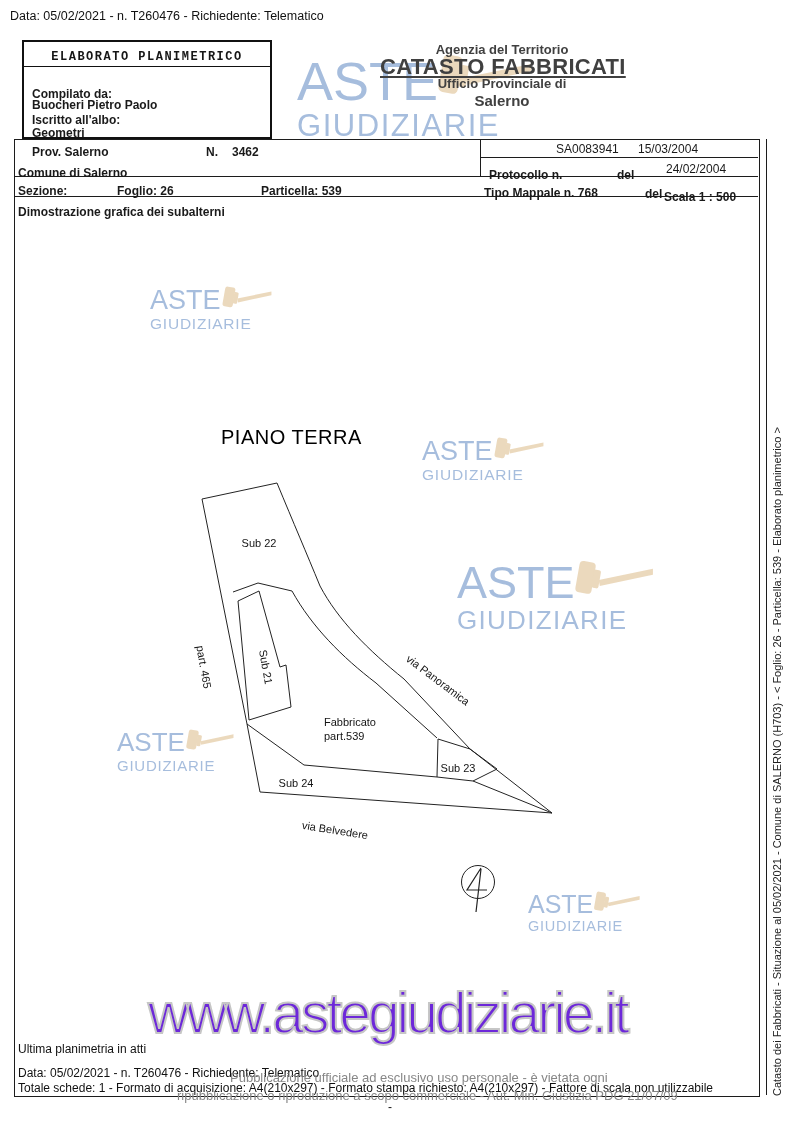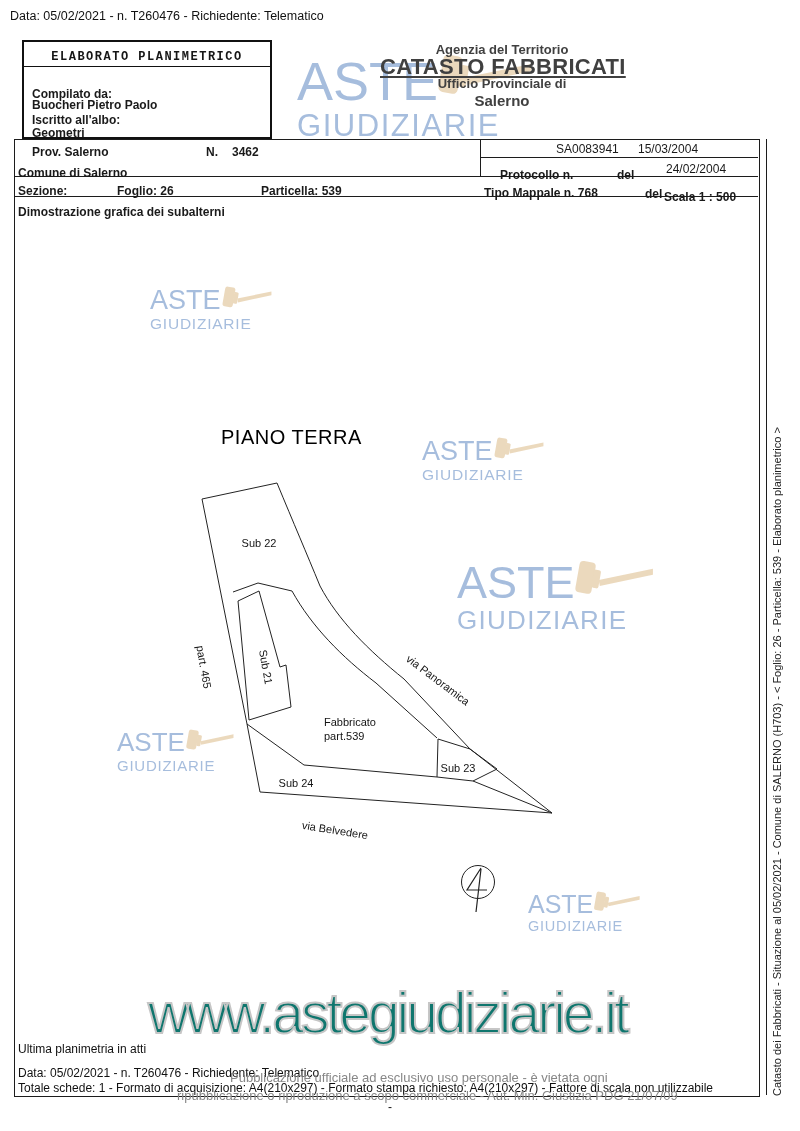--- a/index.html
+++ b/index.html
@@ -26,21 +26,21 @@
   .wm{position:absolute;z-index:1;color:rgba(141,171,211,.78);line-height:.9;}
   .wm .row1{display:flex;align-items:center;}
   .wm .giud{letter-spacing:.05em;}
   .wm svg{flex:0 0 auto;}
   .wm1 .aste{font-size:54px;} .wm1 .giud{font-size:31px;}
   .wm2 .aste{font-size:27px;} .wm2 .giud{font-size:15.5px;}
   .wm3 .aste{font-size:27px;} .wm3 .giud{font-size:15.5px;}
   .wm4 .aste{font-size:45px;} .wm4 .giud{font-size:26px;}
   .wm5 .aste{font-size:26px;} .wm5 .giud{font-size:15px;}
   .wm6 .aste{font-size:25px;} .wm6 .giud{font-size:14.5px;}
-  .wm-url{left:148px;top:980px;z-index:1;font-size:57px;letter-spacing:-3px;color:#0f766e;
+  .wm-url{left:148px;top:980px;z-index:1;font-size:57px;letter-spacing:-3px;color:#6d28d9;
           -webkit-text-stroke:2px #c6c6c6;font-weight:400;}
   
   .plan-label{position:absolute;z-index:2;font-size:11px;color:#141414;white-space:nowrap;}
   .ctr{transform:translate(-50%,-50%);}
   .plan-title{left:221px;top:426px;font-size:20px;letter-spacing:.5px;color:#000;z-index:2;}
   
   .sidebar-text{left:767px;top:1096px;width:814px;height:22px;line-height:20px;font-size:11px;color:#222;
                 transform:rotate(-90deg);transform-origin:0 0;z-index:3;}
   
   .foot{font-size:12px;color:#111;z-index:3;}
@@ -161,21 +161,21 @@
   <div class="line" style="left:480px;top:139px;width:1.4px;height:37px;"></div>
   <div class="line" style="left:480px;top:157px;width:278px;height:1.3px;"></div>
   <div class="line" style="left:14px;top:176px;width:744px;height:1.4px;"></div>
   <div class="line" style="left:14px;top:196px;width:744px;height:1.4px;"></div>
   <div class="line" style="left:766px;top:139px;width:1.2px;height:956px;"></div>
 
   <div class="abs mono z-text" style="left:18px;top:142px;">Comune di Salerno</div>
   <div class="abs mono z-text" style="left:18px;top:160px;">Sezione:</div>
   <div class="abs mono z-text" style="left:117px;top:160px;">Foglio: 26</div>
   <div class="abs mono z-text" style="left:261px;top:160px;">Particella: 539</div>
-  <div class="abs mono z-text" style="left:500px;top:144px;">Protocollo n.</div>
+  <div class="abs mono z-text" style="left:489px;top:144px;">Protocollo n.</div>
   <div class="abs sansval z-text" style="left:556px;top:142px;">SA0083941</div>
   <div class="abs mono z-text" style="left:617px;top:144px;">del</div>
   <div class="abs sansval z-text" style="left:638px;top:142px;">15/03/2004</div>
   <div class="abs mono z-text" style="left:484px;top:162px;">Tipo Mappale n. 768</div>
   <div class="abs mono z-text" style="left:645px;top:163px;">del</div>
   <div class="abs sansval z-text" style="left:666px;top:162px;">24/02/2004</div>
   <div class="abs mono z-text" style="left:18px;top:181px;">Dimostrazione grafica dei subalterni</div>
   <div class="abs mono z-text" style="left:664px;top:166px;">Scala 1 : 500</div>
 
   <svg class="abs z-draw" style="left:0;top:0;" width="800" height="1131" viewBox="0 0 800 1131">

